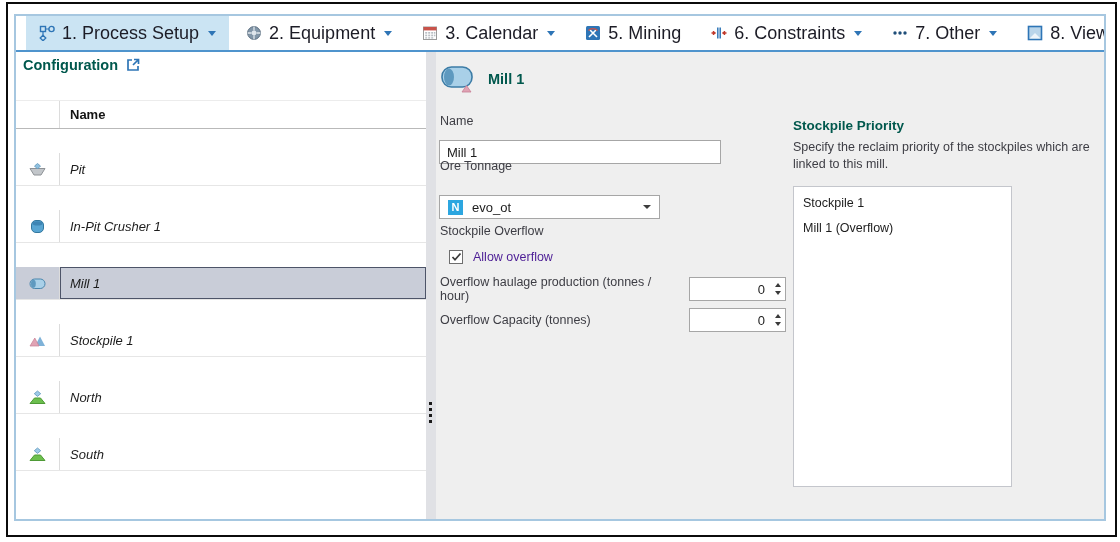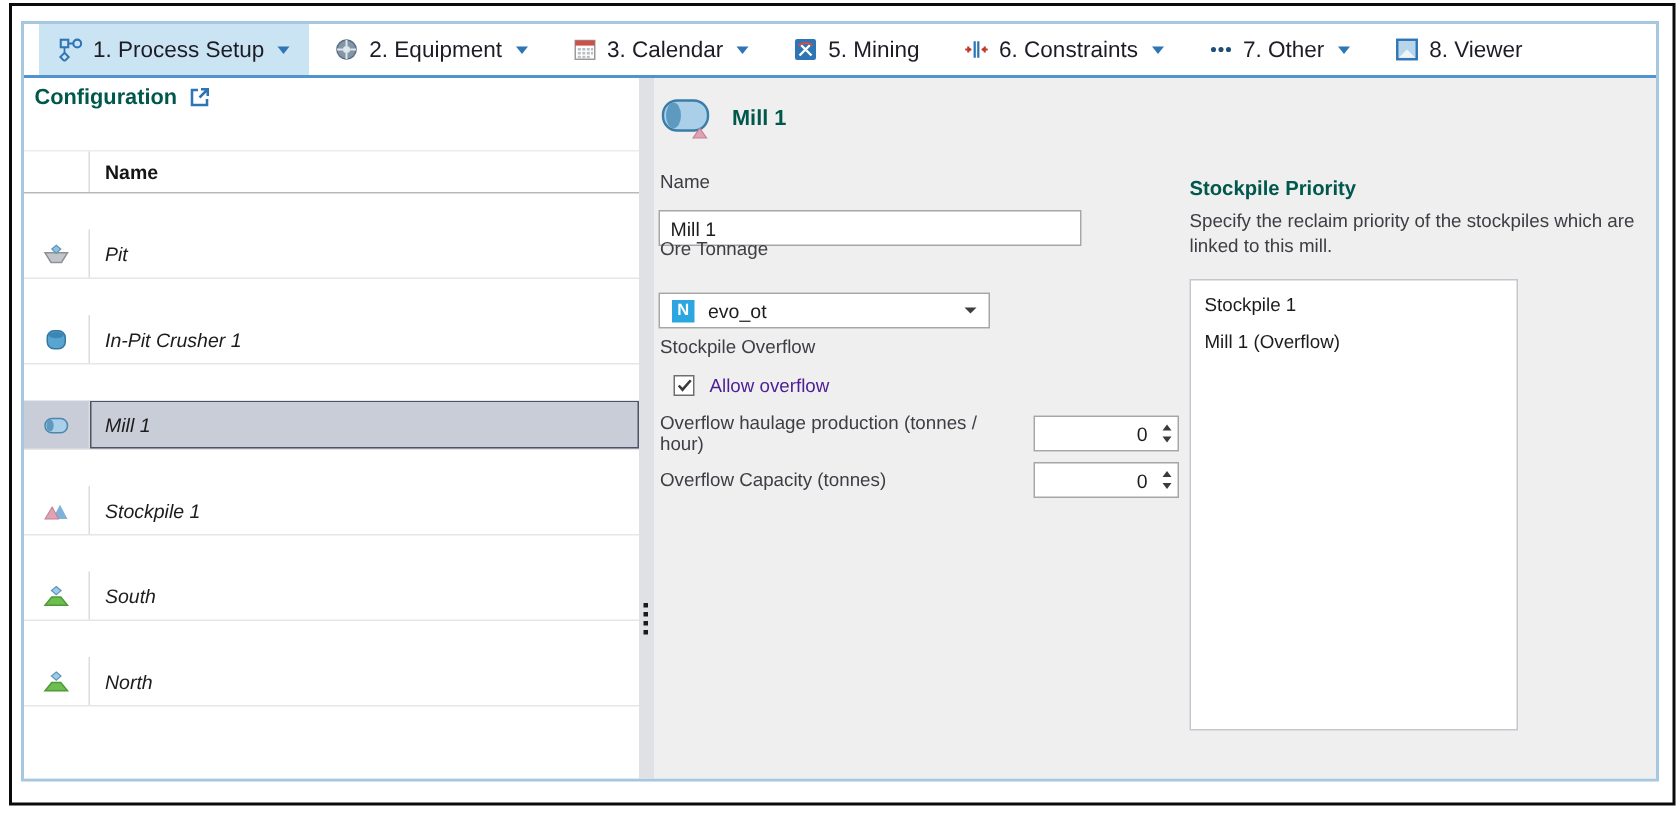--- a/index.html
+++ b/index.html
@@ -15,21 +15,21 @@
     position:absolute; left:14px; top:14px; width:1092px; height:507px;
     border:2px solid #a6c7e0; background:#fff; box-sizing:border-box; overflow:hidden;
   }
   
   .tabbar {
     height:34px; display:flex; align-items:stretch; padding-left:10px;
     border-bottom:2px solid #4f94cd; background:#fff;
   }
   .tab {
     display:flex; align-items:center; gap:7px; padding:0 13px; margin-right:4px;
-    font-size:15px; color:#1c1c26; white-space:nowrap; cursor:default;
+    font-size:18px; color:#1c1c26; white-space:nowrap; cursor:default;
   }
   .tab.selected { background:#cbe4f3; }
   .caret-down {
     width:0; height:0; border-left:4px solid transparent; border-right:4px solid transparent;
     border-top:5px solid #2e75b6; margin-left:2px;
   }
   .tab-icon { width:16px; height:16px; flex:0 0 auto; }
   
   .content { display:flex; height:467px; }
   .left { width:410px; background:#fff; display:flex; flex-direction:column;gap:24px; }
@@ -261,31 +261,31 @@
           <div class="name-cell">Stockpile 1</div>
         </div>
 
         <div class="row">
           <div class="icon-col">
             <svg class="row-icon" viewBox="0 0 19 19">
               <path d="M2 15.5 L17 15.5 L12.5 10 L6.5 10 Z" fill="#6cbf4e" stroke="#4e9a36" stroke-width="1"></path>
               <path d="M9.5 3 L12.7 5.7 L9.5 8.4 L6.3 5.7 Z" fill="#9fcbe8" stroke="#5d96bb" stroke-width="0.8"></path>
             </svg>
           </div>
-          <div class="name-cell">South</div>
+          <div class="name-cell">North</div>
         </div>
 
         <div class="row">
           <div class="icon-col">
             <svg class="row-icon" viewBox="0 0 19 19">
               <path d="M2 15.5 L17 15.5 L12.5 10 L6.5 10 Z" fill="#6cbf4e" stroke="#4e9a36" stroke-width="1"></path>
               <path d="M9.5 3 L12.7 5.7 L9.5 8.4 L6.3 5.7 Z" fill="#9fcbe8" stroke="#5d96bb" stroke-width="0.8"></path>
             </svg>
           </div>
-          <div class="name-cell">North</div>
+          <div class="name-cell">South</div>
         </div>
       </div>
 
       <div class="splitter">
         <div class="grip">
             <i></i>
             <i></i>
             <i></i>
             <i></i>
           </div>

